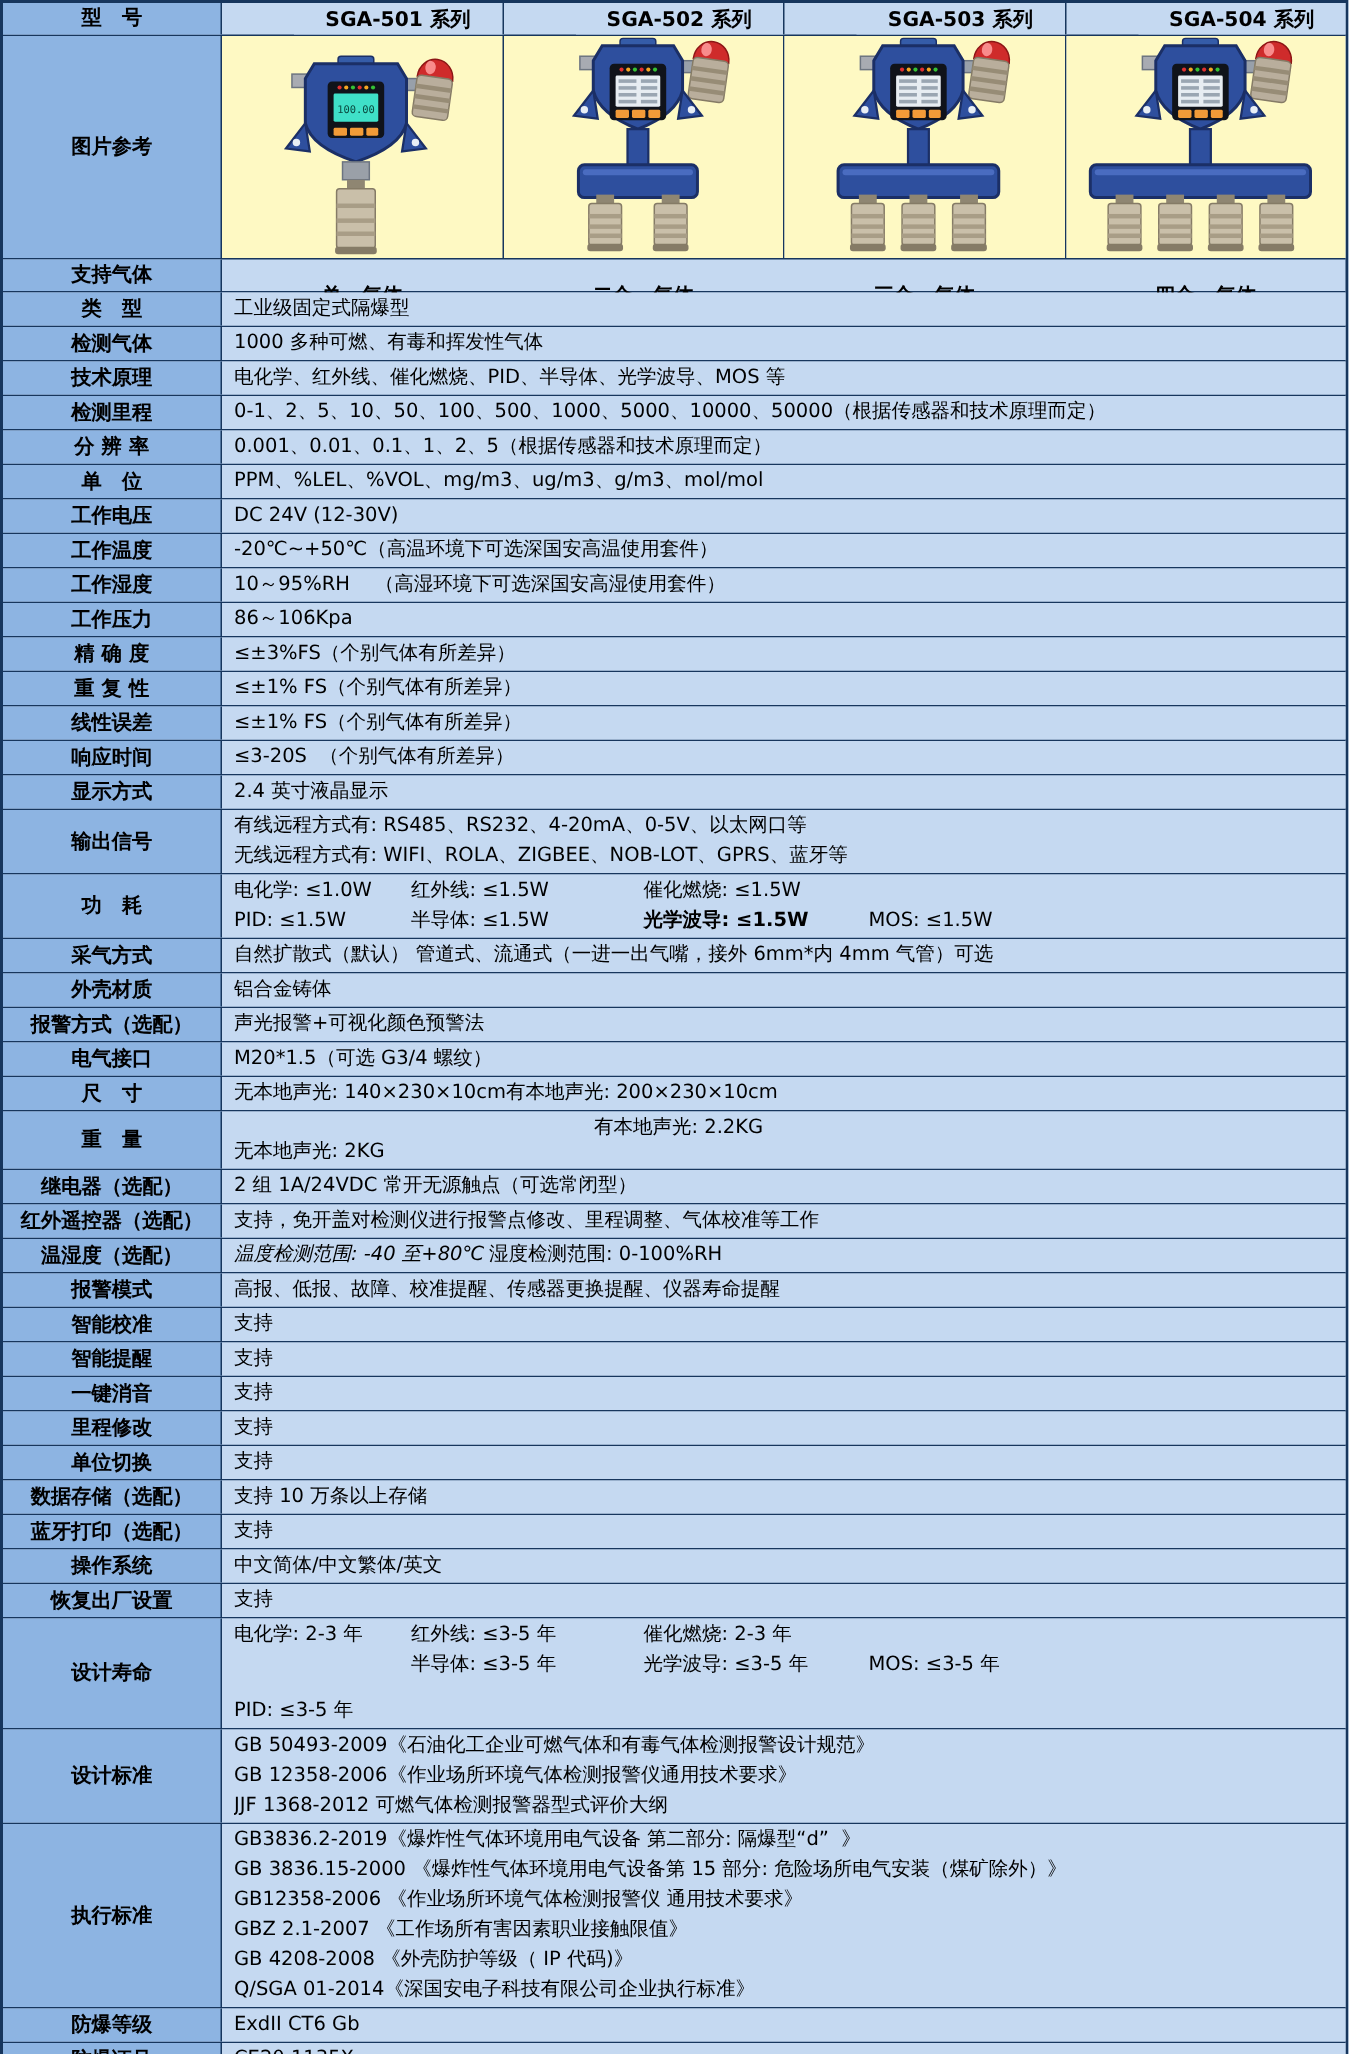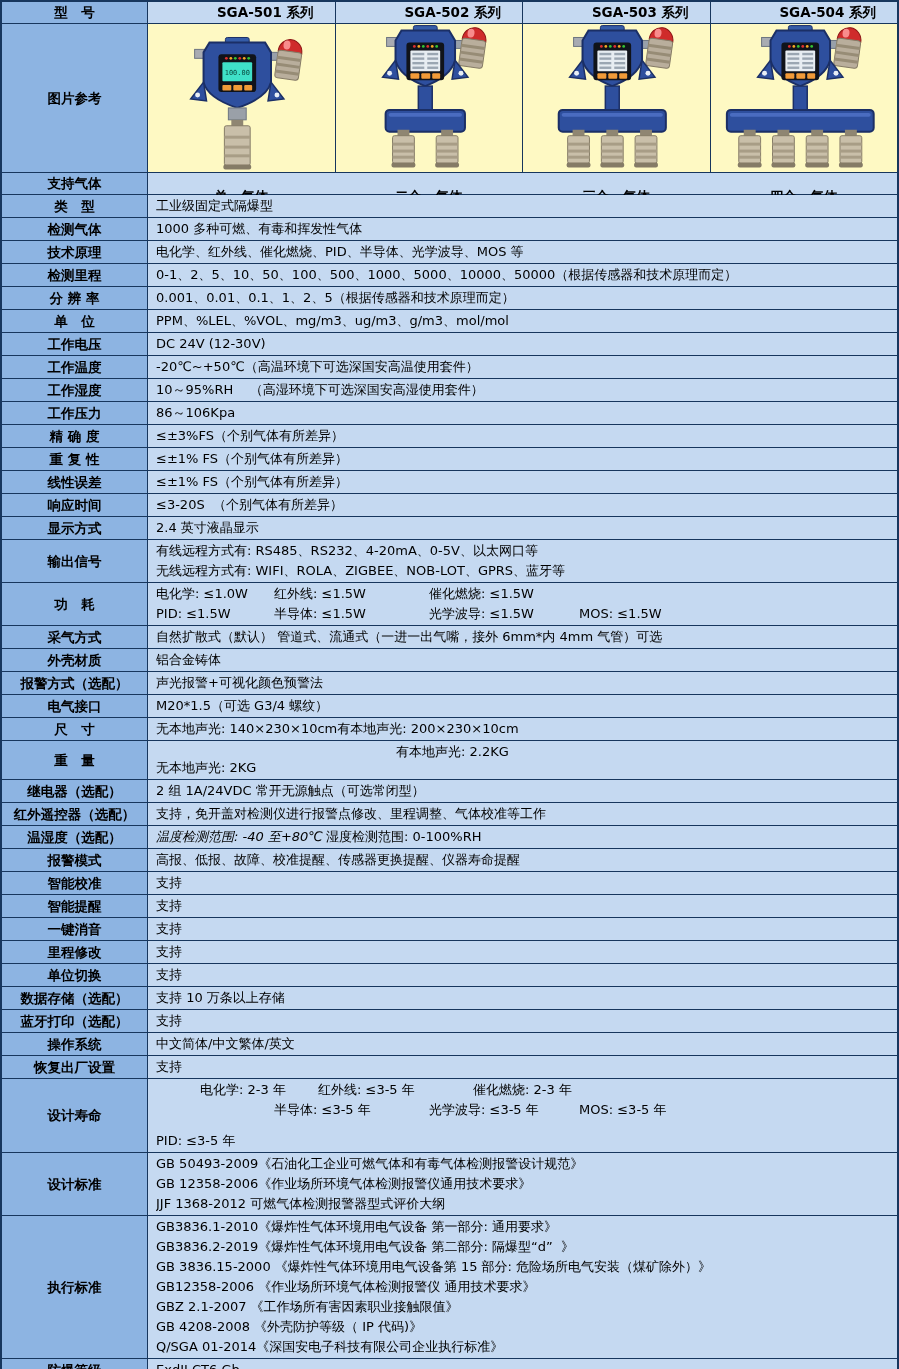--- a/index.html
+++ b/index.html
@@ -367,21 +367,21 @@
       <div class="label-cell">输出信号</div>
       <div class="value-cell">
         <div class="value-line"><span class="seg">有线远程方式有: RS485、RS232、4-20mA、0-5V、以太网口等</span></div>
         <div class="value-line"><span class="seg">无线远程方式有: WIFI、ROLA、ZIGBEE、NOB-LOT、GPRS、蓝牙等</span></div>
       </div>
     </div>
     <div class="row">
       <div class="label-cell">功　耗</div>
       <div class="value-cell">
         <div class="value-line"><span class="seg" style="min-width: 118px;">电化学: ≤1.0W</span><span class="seg" style="min-width: 155px;">红外线: ≤1.5W</span><span class="seg" style="min-width: 150px;">催化燃烧: ≤1.5W</span></div>
-        <div class="value-line"><span class="seg" style="min-width: 118px;">PID: ≤1.5W</span><span class="seg" style="min-width: 155px;">半导体: ≤1.5W</span><span class="seg" style="min-width: 150px;">光学波导: ≤1.5W</span><span class="seg">MOS: ≤1.5W</span></div>
+        <div class="value-line"><span class="seg" style="min-width: 118px;">PID: ≤1.5W</span><span class="seg" style="min-width: 155px;">半导体: ≤1.5W</span><span class="seg" style="min-width: 150px; font-weight: bold;">光学波导: ≤1.5W</span><span class="seg">MOS: ≤1.5W</span></div>
       </div>
     </div>
     <div class="row r-single">
       <div class="label-cell">采气方式</div>
       <div class="value-cell">
         <div class="value-line"><span class="seg">自然扩散式（默认） 管道式、流通式（一进一出气嘴，接外 6mm*内 4mm 气管）可选</span></div>
       </div>
     </div>
     <div class="row r-single">
       <div class="label-cell">外壳材质</div>
@@ -487,36 +487,35 @@
     </div>
     <div class="row r-single">
       <div class="label-cell">恢复出厂设置</div>
       <div class="value-cell">
         <div class="value-line"><span class="seg">支持</span></div>
       </div>
     </div>
     <div class="row">
       <div class="label-cell">设计寿命</div>
       <div class="value-cell">
-        <div class="value-line"><span class="seg" style="min-width: 118px; margin-left: 44px;">电化学: 2-3 年</span><span class="seg" style="min-width: 155px;">红外线: ≤3-5 年</span><span class="seg" style="min-width: 150px;">催化燃烧: 2-3 年</span></div>
+        <div class="value-line"><span class="seg" style="min-width: 118px;">电化学: 2-3 年</span><span class="seg" style="min-width: 155px;">红外线: ≤3-5 年</span><span class="seg" style="min-width: 150px;">催化燃烧: 2-3 年</span></div>
         <div class="value-line"><span class="seg" style="min-width: 118px; margin-top: 31px;">PID: ≤3-5 年</span><span class="seg" style="min-width: 155px;">半导体: ≤3-5 年</span><span class="seg" style="min-width: 150px;">光学波导: ≤3-5 年</span><span class="seg">MOS: ≤3-5 年</span></div>
       </div>
     </div>
     <div class="row">
       <div class="label-cell">设计标准</div>
       <div class="value-cell">
         <div class="value-line"><span class="seg">GB 50493-2009《石油化工企业可燃气体和有毒气体检测报警设计规范》</span></div>
         <div class="value-line"><span class="seg">GB 12358-2006《作业场所环境气体检测报警仪通用技术要求》</span></div>
         <div class="value-line"><span class="seg">JJF 1368-2012 可燃气体检测报警器型式评价大纲</span></div>
       </div>
     </div>
     <div class="row">
       <div class="label-cell">执行标准</div>
       <div class="value-cell">
-        <div class="value-line"><span class="seg">GB3836.1-2010《爆炸性气体环境用电气设备 第一部分: 通用要求》</span></div>
         <div class="value-line"><span class="seg">GB3836.2-2019《爆炸性气体环境用电气设备 第二部分: 隔爆型“d”  》</span></div>
         <div class="value-line"><span class="seg">GB 3836.15-2000 《爆炸性气体环境用电气设备第 15 部分: 危险场所电气安装（煤矿除外）》</span></div>
         <div class="value-line"><span class="seg">GB12358-2006 《作业场所环境气体检测报警仪 通用技术要求》</span></div>
         <div class="value-line"><span class="seg">GBZ 2.1-2007 《工作场所有害因素职业接触限值》</span></div>
         <div class="value-line"><span class="seg">GB 4208-2008 《外壳防护等级（ IP 代码)》</span></div>
         <div class="value-line"><span class="seg">Q/SGA 01-2014《深国安电子科技有限公司企业执行标准》</span></div>
       </div>
     </div>
     <div class="row r-single">
       <div class="label-cell">防爆等级</div>

